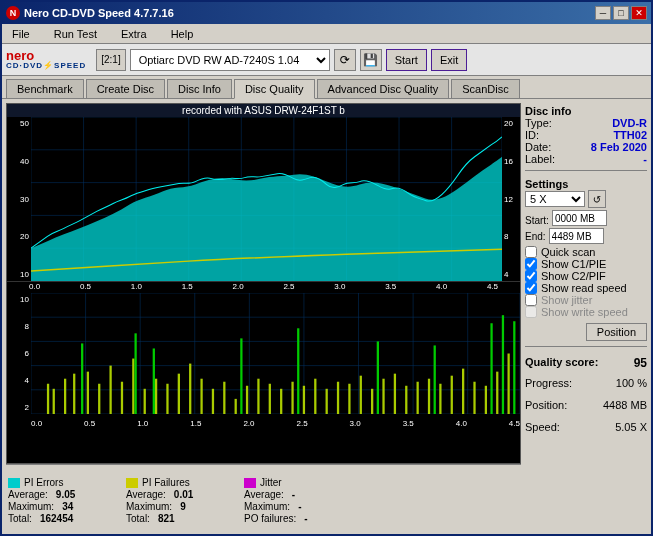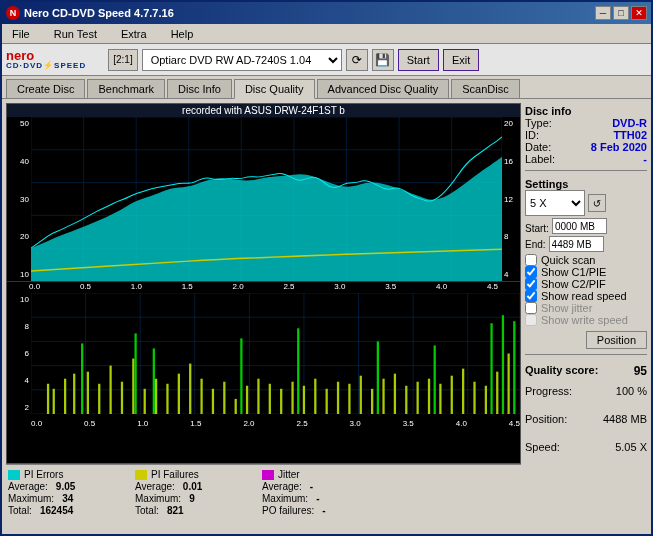--- a/index.html
+++ b/index.html
@@ -216,21 +216,21 @@
       border-top: 1px solid #808080;
       margin: 2px 0;
     }
     .settings-row {
       display: flex;
       align-items: center;
       gap: 3px;
     }
     .speed-select {
       width: 60px;
-      height: 26px;
+      height: 16px;
       font-size: 11px;
       border: 1px solid #808080;
       background: white;
     }
     .input-field {
       width: 55px;
       height: 16px;
       font-size: 10px;
       border: 1px solid #808080;
       background: white;
@@ -267,21 +267,21 @@
     }
     .quality-value {
       color: #000;
       font-size: 12px;
       font-weight: bold;
     }
     .progress-section {
       margin-top: 4px;
       display: flex;
       flex-direction: column;
-      gap: 16px;
+      gap: 10px;
     }
     .prog-row {
       display: flex;
       justify-content: space-between;
       font-size: 11px;
     }
     .chart-wrapper {
       display: flex;
       flex-direction: column;
       flex: 1;
@@ -340,33 +340,33 @@
     <span class="menu-item">Run Test</span>
     <span class="menu-item">Extra</span>
     <span class="menu-item">Help</span>
   </div>
 
   <div class="toolbar">
     <div class="nero-logo">
       <span class="nero-text">nero</span>
       <span class="cd-speed">CD·DVD⚡SPEED</span>
     </div>
-    <span style="font-size:10px; background:#d4d0c8; border:1px solid #808080; padding:2px 4px; height:22px; display:flex; align-items:center;margin-left:12px;">[2:1]</span>
+    <span style="font-size:10px; background:#d4d0c8; border:1px solid #808080; padding:2px 4px; height:22px; display:flex; align-items:center;">[2:1]</span>
     <select class="drive-select">
       <option>Optiarc DVD RW AD-7240S 1.04</option>
     </select>
     <div class="toolbar-icon">⟳</div>
     <div class="toolbar-icon">💾</div>
     <div class="toolbar-btn">Start</div>
     <div class="toolbar-btn">Exit</div>
   </div>
 
   <div class="tabs">
+    <div class="tab">Benchmark</div>
     <div class="tab">Create Disc</div>
-    <div class="tab">Benchmark</div>
     <div class="tab">Disc Info</div>
     <div class="tab active">Disc Quality</div>
     <div class="tab">Advanced Disc Quality</div>
     <div class="tab">ScanDisc</div>
   </div>
 
   <div class="content-area" style="flex:1; overflow:hidden;">
 
     <div class="chart-wrapper" style="display:flex;flex-direction:column;flex:1;margin:4px 0 0 4px;">
 
@@ -525,21 +525,21 @@
             <span>2.0</span>
             <span>2.5</span>
             <span>3.0</span>
             <span>3.5</span>
             <span>4.0</span>
             <span>4.5</span>
           </div>
         </div>
       </div>
 
-      <div class="legend-area" style="height:70px;background:#d4d0c8;padding:4px 2px;display:flex;gap:17px;border-top:1px solid #808080;">
+      <div class="legend-area" style="height:70px;background:#d4d0c8;padding:12px 2px;display:flex;gap:8px;border-top:1px solid #808080;">
 
         <div class="legend-item" style="min-width:110px;">
           <div class="legend-title">
             <span class="legend-color" style="background:#00cccc;"></span>
             <span>PI Errors</span>
           </div>
           <div class="legend-row">
             <span>Average:</span>
             <span style="font-weight:bold;">9.05</span>
           </div>

